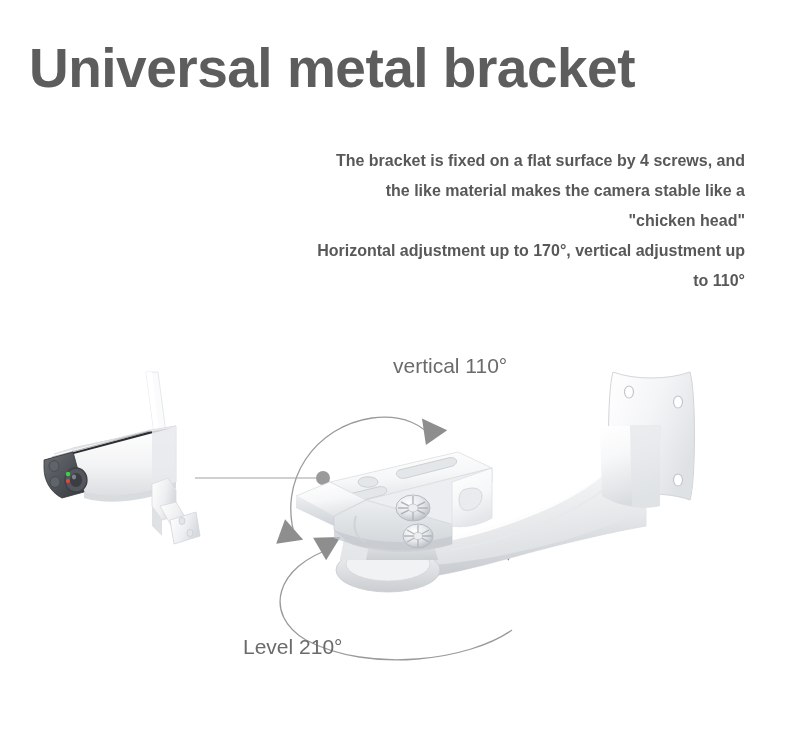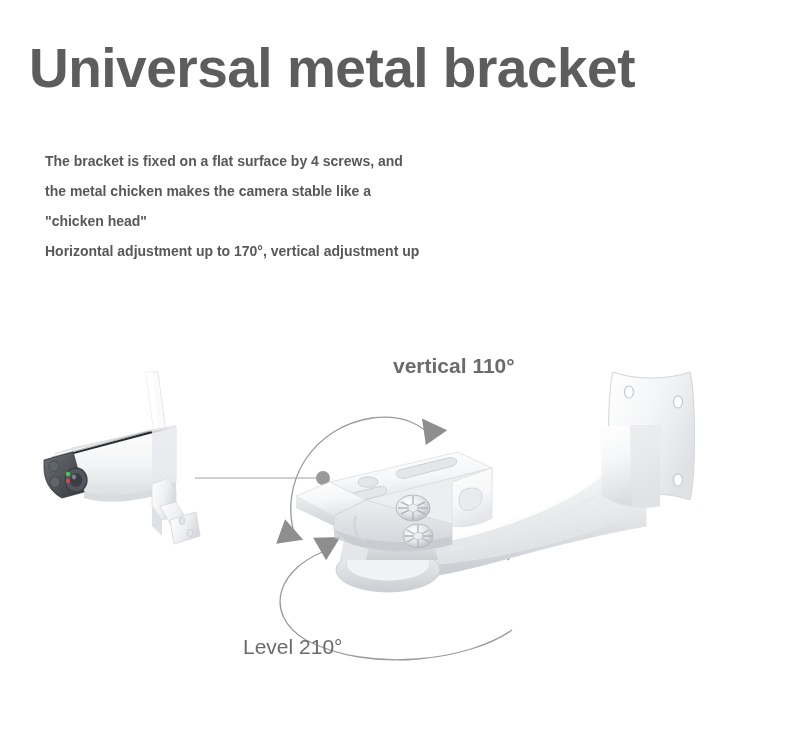--- a/index.html
+++ b/index.html
@@ -33,22 +33,22 @@
     color: #5d5d5d;
     letter-spacing: -0.5px;
     line-height: 1.1;
     white-space: nowrap;
   }
   .subtitle {
     position: absolute;
     top: 146px;
     left: 45px;
     width: 700px;
-    text-align: left;
-    font-size: 14px;
+    text-align: right;
+    font-size: 16px;
     font-weight: 700;
     color: #585858;
     line-height: 30px;
   }
   .subtitle .ln { display: block; }
 
   
   .stage {
     position: absolute;
     top: 330px;
@@ -58,35 +58,36 @@
   }
   .stage svg { display: block; }
 
   .anno-label {
     position: absolute;
     font-size: 21px;
     font-weight: 400;
     color: #6b6b6b;
     white-space: nowrap;
   }
-  #label-vertical { top: 24px; left: 393px; font-weight: bold; }
+  #label-vertical { top: 24px; left: 393px; }
   #label-level    { top: 305px; left: 243px; }
 </style>
 </head>
 <body>
 
 <div class="page">
 
   <div class="title">Universal metal bracket</div>
 
   <div class="subtitle">
     <span class="ln">The bracket is fixed on a flat surface by 4 screws, and</span>
-    <span class="ln">the metal chicken makes the camera stable like a</span>
+    <span class="ln">the like material makes the camera stable like a</span>
     <span class="ln">"chicken head"</span>
     <span class="ln">Horizontal adjustment up to 170°, vertical adjustment up</span>
+    <span class="ln">to 110°</span>
   </div>
 
   <div class="stage">
 
     <svg width="790" height="404" viewBox="0 0 790 404">
       <defs>
 
         <linearGradient id="gBody" x1="0" y1="0" x2="0" y2="1">
           <stop offset="0%" stop-color="#ffffff"></stop>
           <stop offset="55%" stop-color="#f3f4f5"></stop>

